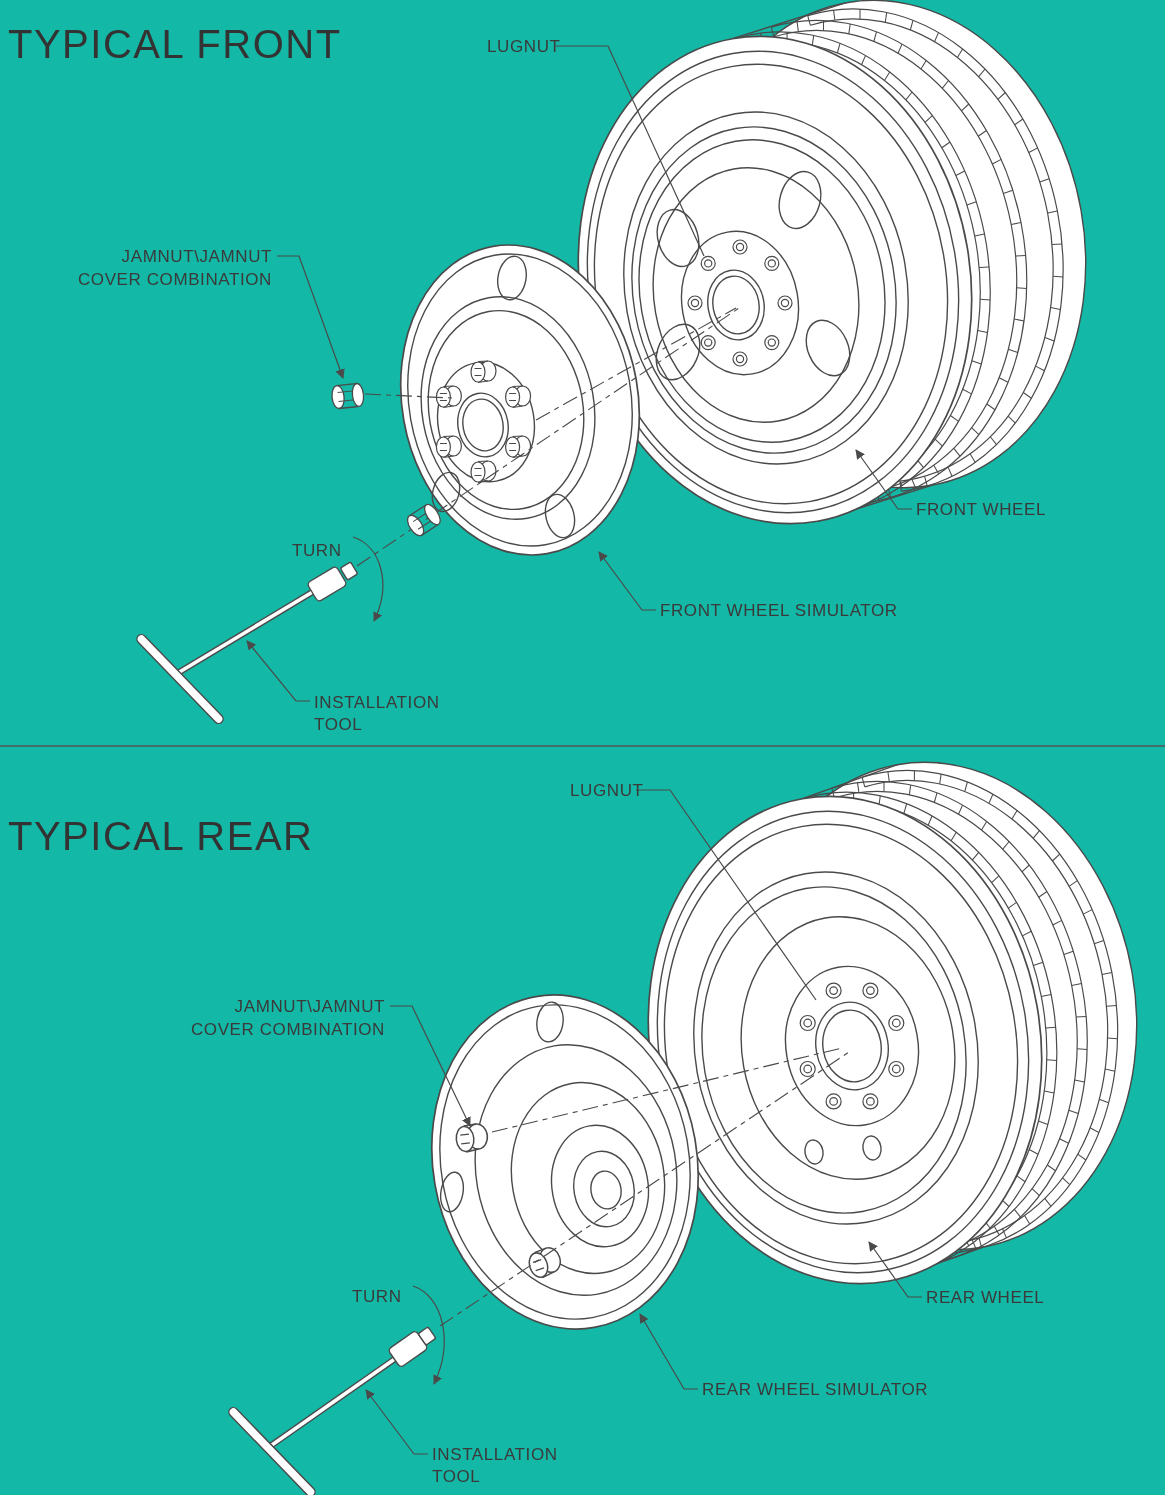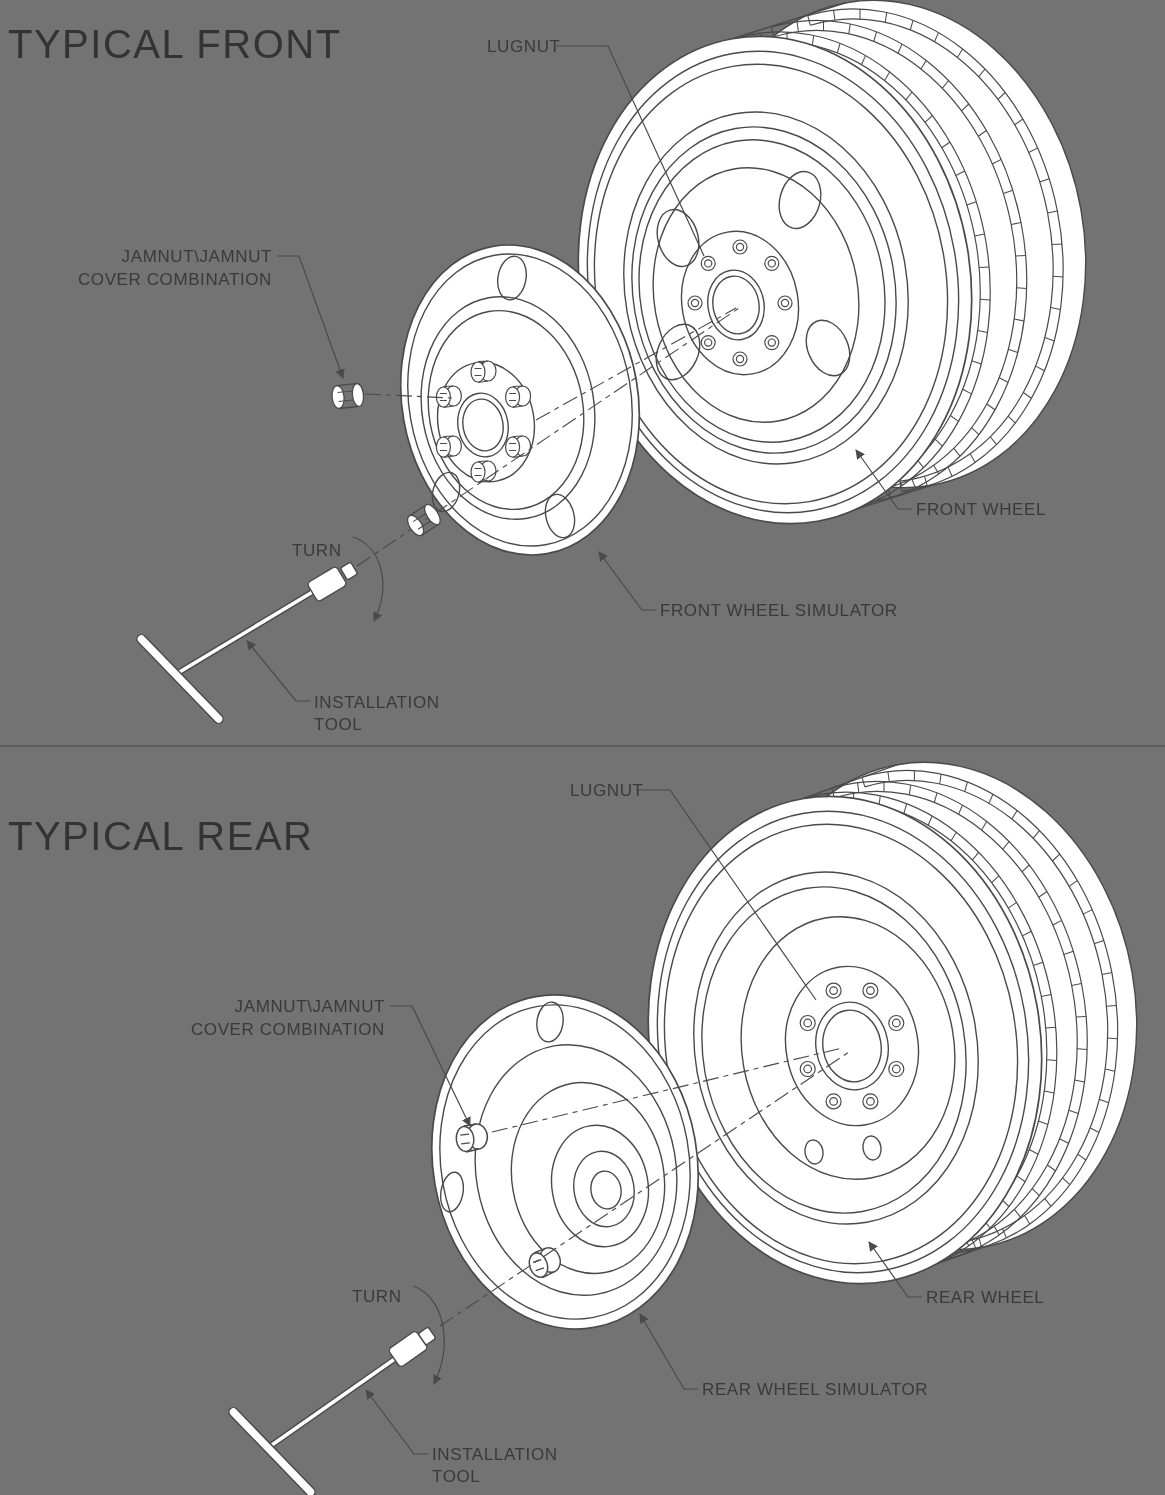--- a/index.html
+++ b/index.html
@@ -1,16 +1,16 @@
 <!DOCTYPE html>
 <html><head>
 <meta charset="utf-8">
 <style>
   html,body{margin:0;padding:0;background:#fff;}
-  .page{width:1165px;height:1495px;position:relative;background:#737373;overflow:hidden;}
+  .page{width:1165px;height:1495px;position:relative;background:#14b8a6;overflow:hidden;}
   #diagram{display:block;}
   #diagram .shape{stroke:#4a4a4a;fill:none;stroke-width:1.4;stroke-linecap:round;stroke-linejoin:round;}
   #diagram .fw{fill:#ffffff;}
   #diagram .thick{stroke-width:1.7;}
   #diagram .cl{stroke:#4a4a4a;fill:none;stroke-width:1.1;stroke-dasharray:16 5 5 5;}
   #diagram .ld{stroke:#4a4a4a;fill:none;stroke-width:1.2;}
   #diagram text{fill:#3a3a3a;font-family:"Liberation Sans",sans-serif;font-size:17px;letter-spacing:.6px;stroke:none;}
   #diagram text.title{font-size:40px;letter-spacing:1.5px;fill:#333333;}
   #diagram .gen line{stroke:#4a4a4a;stroke-width:1.05;}
   #diagram .gen path{stroke:#4a4a4a;fill:none;stroke-width:1.2;}

